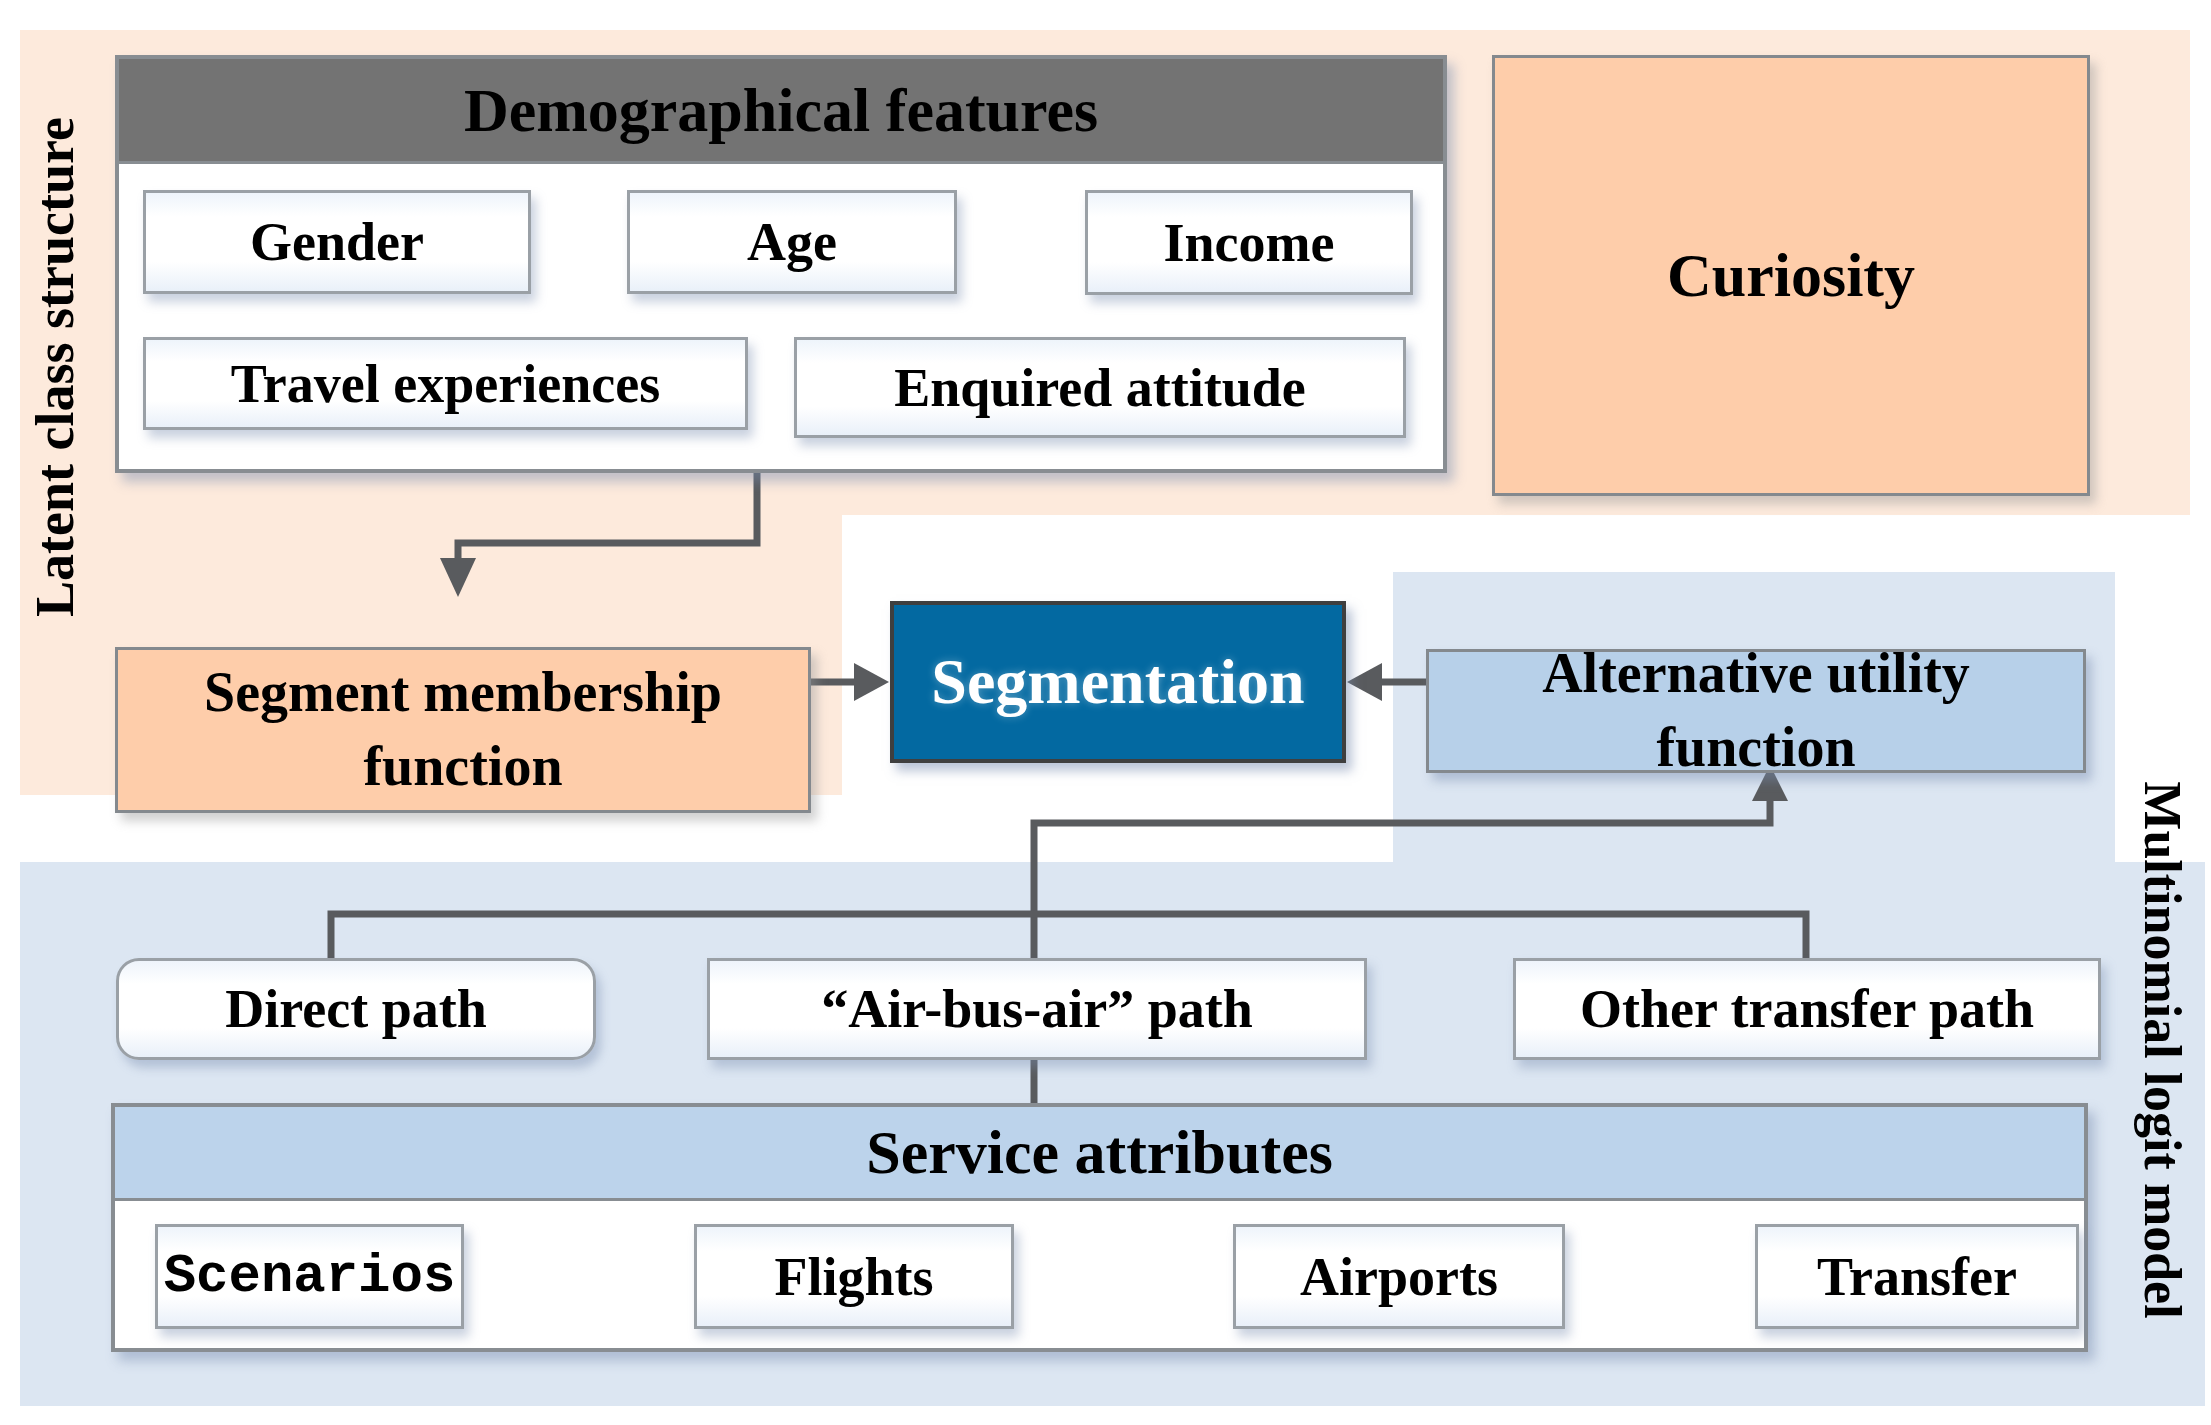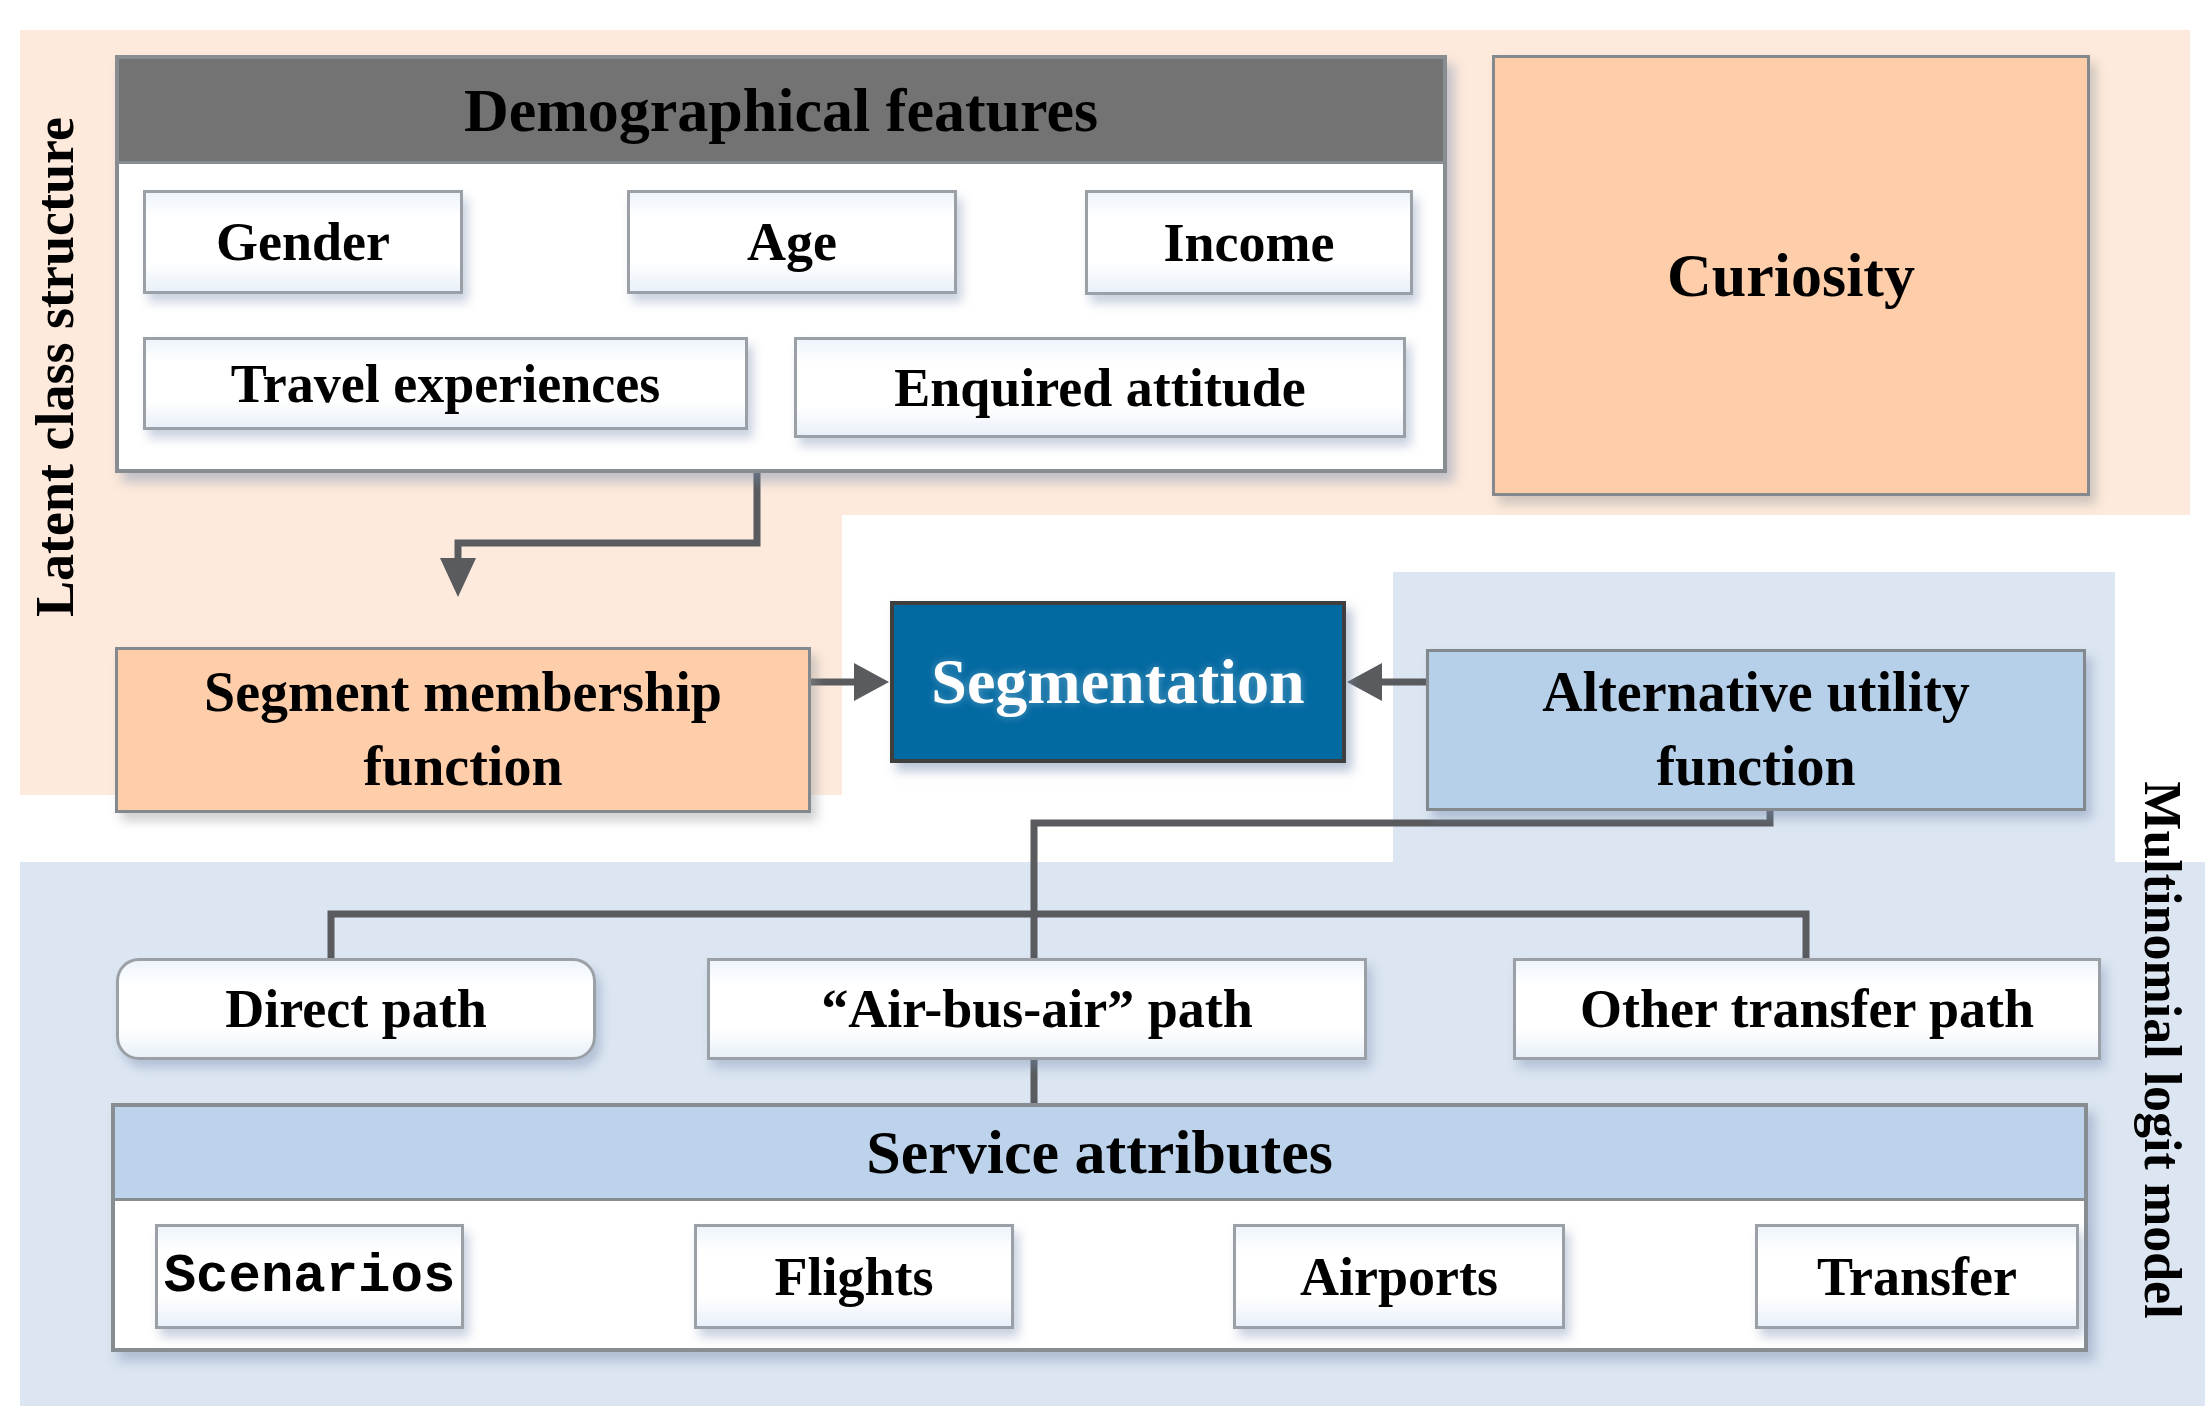--- a/index.html
+++ b/index.html
@@ -83,21 +83,21 @@
   </svg>
 
   <div id="left-label" class="v-label">Latent class structure</div>
   <div id="right-label" class="v-label">Multinomial logit model</div>
 
   <div class="container-box" style="left:115px;top:55px;width:1332px;height:418px;">
     <div class="hdr-band hdr-orange" style="height:105px;">
       <span>Demographical features</span>
     </div>
   </div>
-  <div class="node wbox" style="left:143px;top:190px;width:320px;height:104px;">
+  <div class="node wbox" style="left:143px;top:190px;width:388px;height:104px;">
     <span>Gender</span>
   </div>
   <div class="node wbox" style="left:627px;top:190px;width:330px;height:104px;">
     <span>Age</span>
   </div>
   <div class="node wbox" style="left:1085px;top:190px;width:328px;height:105px;">
     <span>Income</span>
   </div>
   <div class="node wbox" style="left:143px;top:337px;width:605px;height:93px;">
     <span>Travel experiences</span>
@@ -112,21 +112,21 @@
 
   <div class="node obox two-line" style="left:115px;top:599px;width:696px;height:166px;">
     <span>Segment membership</span>
     <span>function</span>
   </div>
 
   <div class="node blackbox" style="left:890px;top:601px;width:456px;height:162px;">
     <span>Segmentation</span>
   </div>
 
-  <div class="node bbox two-line" style="left:1426px;top:601px;width:660px;height:162px;">
+  <div class="node bbox two-line" style="left:1426px;top:601px;width:660px;height:124px;">
     <span>Alternative utility</span>
     <span>function</span>
   </div>
 
   <div class="node wbox" style="left:116px;top:958px;width:480px;height:102px;border-radius:23px;">
     <span>Direct path</span>
   </div>
   <div class="node wbox" style="left:707px;top:958px;width:660px;height:102px;">
     <span>“Air-bus-air” path</span>
   </div>

